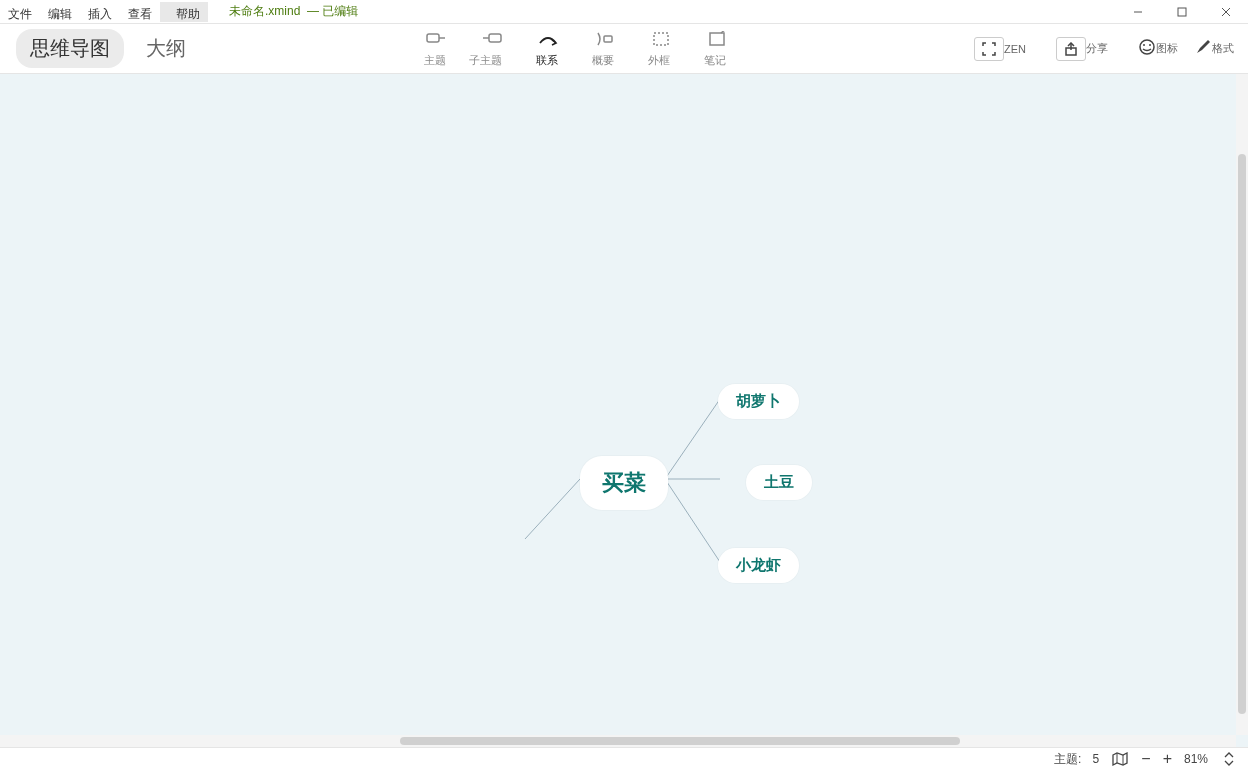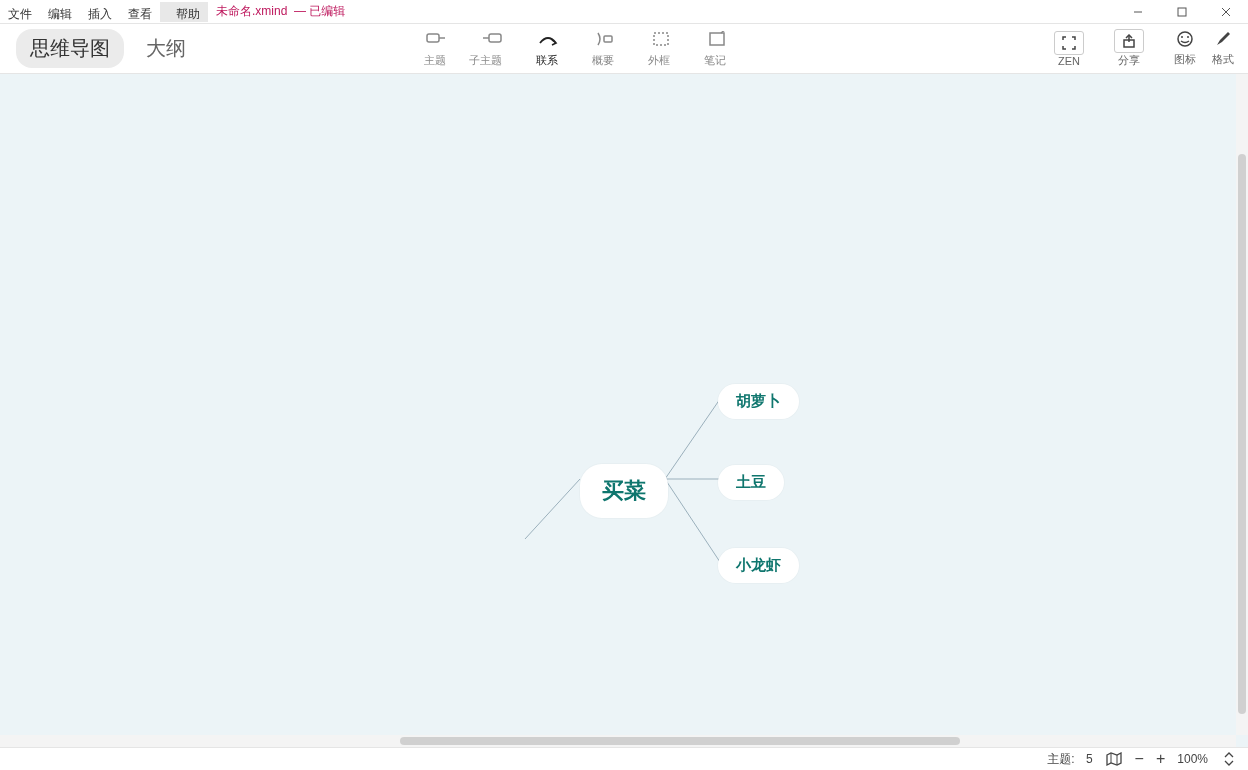--- a/index.html
+++ b/index.html
@@ -1,37 +1,37 @@
 <!DOCTYPE html>
 <html><head>
 <meta charset="utf-8">
 <style>
 * { box-sizing: border-box; margin: 0; padding: 0; }
 html, body { width: 1248px; height: 770px; overflow: hidden; font-family: "Microsoft YaHei", Arial, sans-serif; background: #fff; }
 .menubar { height: 24px; display: flex; align-items: center; font-size: 12px; color: #333; border-bottom: 1px solid #e5e5e5; }
 .menubar .m { padding: 0 8px; height: 20px; line-height: 24px; cursor: default; }
 .menubar .m.active { background: #e8e8e8; padding-left: 16px; }
-.menubar .title { color: #be185d; margin-left: 8px; }
+.menubar .title { color: #4d7c0f; margin-left: 21px; }
 .menubar .winctl { margin-left: auto; display: flex; }
 .menubar .winbtn { width: 44px; height: 24px; display: flex; align-items: center; justify-content: center; color: #555; }
 .toolbar { height: 50px; display: flex; align-items: center; border-bottom: 1px solid #e5e5e5; padding: 0 6px; font-size: 12px; color: #555; }
 .viewtabs { display: flex; align-items: center; gap: 8px; margin-left: 10px; margin-right: 40px; }
 .viewtab { padding: 6px 14px; border-radius: 16px; font-size: 20px; color: #666; }
 .viewtab.active { background: #ebebeb; color: #333; }
 .centertools { display: flex; gap: 0; margin-left: 150px; }
 .tbtn { width: 56px; display: flex; flex-direction: column; align-items: flex-end; justify-content: center; gap: 4px; color: #888; }
 .tbtn .ic { height: 20px; display: flex; align-items: center; justify-content: center; font-size: 16px; color: #666; }
 .tbtn.dark .ic { color: #222; }
 .tbtn .lbl { font-size: 11px; }
 .righttools { margin-left: auto; display: flex; gap: 30px; align-items: center; }
-.rt { display: flex; flex-direction: column; align-items: center; gap: 0; color: #666; text-align: center; }
+.rt { display: flex; flex-direction: row; align-items: center; gap: 0; color: #666; text-align: center; }
 .rt .box { width: 30px; height: 24px; border: 1px solid #ccc; border-radius: 3px; display: flex; align-items: center; justify-content: center; font-size: 14px; }
 .rt .lbl { font-size: 11px; }
 .farright { display: flex; gap: 16px; margin-left: 30px; margin-right: 8px; }
-.fbtn { display: flex; flex-direction: column; align-items: center; gap: 0; color: #666; }
+.fbtn { display: flex; flex-direction: row; align-items: center; gap: 0; color: #666; }
 .fbtn .ic { font-size: 16px; }
 .fbtn .lbl { font-size: 11px; }
 .canvas { position: relative; width: 100%; height: 673px; background: #ecf4f7; overflow: auto; }
 .node { position: absolute; background: #fff; border-radius: 18px; padding: 8px 18px; font-weight: 600; color: #0f766e; box-shadow: 0 0 0 1px rgba(0,0,0,0.02); white-space: nowrap; }
 .node.central { font-size: 22px; padding: 12px 22px; border-radius: 22px; }
 .node.sub { font-size: 15px; }
 svg.links { position: absolute; top: 0; left: 0; width: 100%; height: 100%; pointer-events: none; }
 svg.links line, svg.links path { stroke: #9bb0bc; stroke-width: 1; fill: none; }
 .hscroll { position: absolute; left: 0; right: 12px; bottom: 0; height: 12px; background: #f4f4f4; }
 .hscroll .thumb { position: absolute; left: 400px; width: 560px; top: 2px; bottom: 2px; background: #d0d0d0; border-radius: 4px; }
@@ -183,23 +183,23 @@
 </div>
 
 <div class="canvas">
   <svg class="links">
     <line x1="525" y1="465" x2="580" y2="405"></line>
     <line x1="665" y1="405" x2="720" y2="325"></line>
     <line x1="665" y1="405" x2="720" y2="405"></line>
     <line x1="665" y1="405" x2="720" y2="488"></line>
   </svg>
 
-  <div class="node central" style="left:580px; top:390px;">买菜</div>
+  <div class="node central" style="left:580px; top:382px;">买菜</div>
   <div class="node sub" style="left:718px; top:310px;">胡萝卜</div>
-  <div class="node sub" style="left:718px; top:391px;">土豆</div>
+  <div class="node sub" style="left:746px; top:391px;">土豆</div>
   <div class="node sub" style="left:718px; top:474px;">小龙虾</div>
 
   <div class="vscroll">
       <div class="thumb"></div>
     </div>
   <div class="hscroll">
       <div class="thumb"></div>
     </div>
 </div>
 
@@ -211,21 +211,21 @@
     <span class="sicon">
       <svg width="16" height="14">
           <path d="M1 3 L5 1 L11 3 L15 1 L15 11 L11 13 L5 11 L1 13 Z" fill="none" stroke="#444" stroke-width="1.3"></path>
           <line x1="5" y1="1" x2="5" y2="11" stroke="#444"></line>
           <line x1="11" y1="3" x2="11" y2="13" stroke="#444"></line>
         </svg>
     </span>
   </div>
   <div class="sb" style="font-size:16px;">−</div>
   <div class="sb" style="font-size:16px;">+</div>
-  <div class="sb">100%</div>
+  <div class="sb">81%</div>
   <div class="sb">
     <span class="sicon">
       <svg width="10" height="14">
           <polyline points="1,5 5,1 9,5" fill="none" stroke="#444" stroke-width="1.3"></polyline>
           <polyline points="1,9 5,13 9,9" fill="none" stroke="#444" stroke-width="1.3"></polyline>
         </svg>
     </span>
   </div>
 </div>
 

